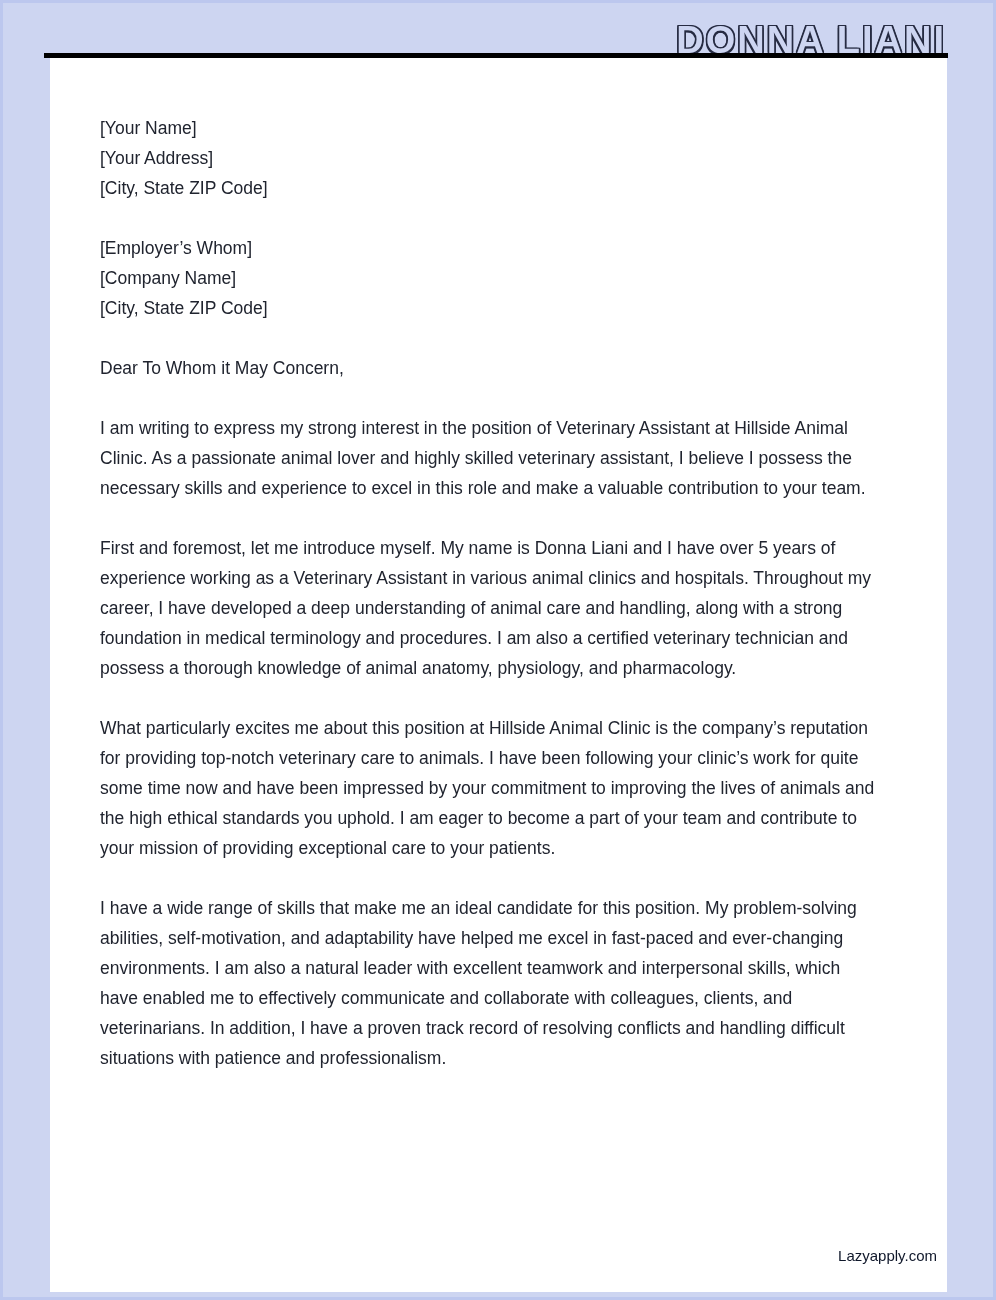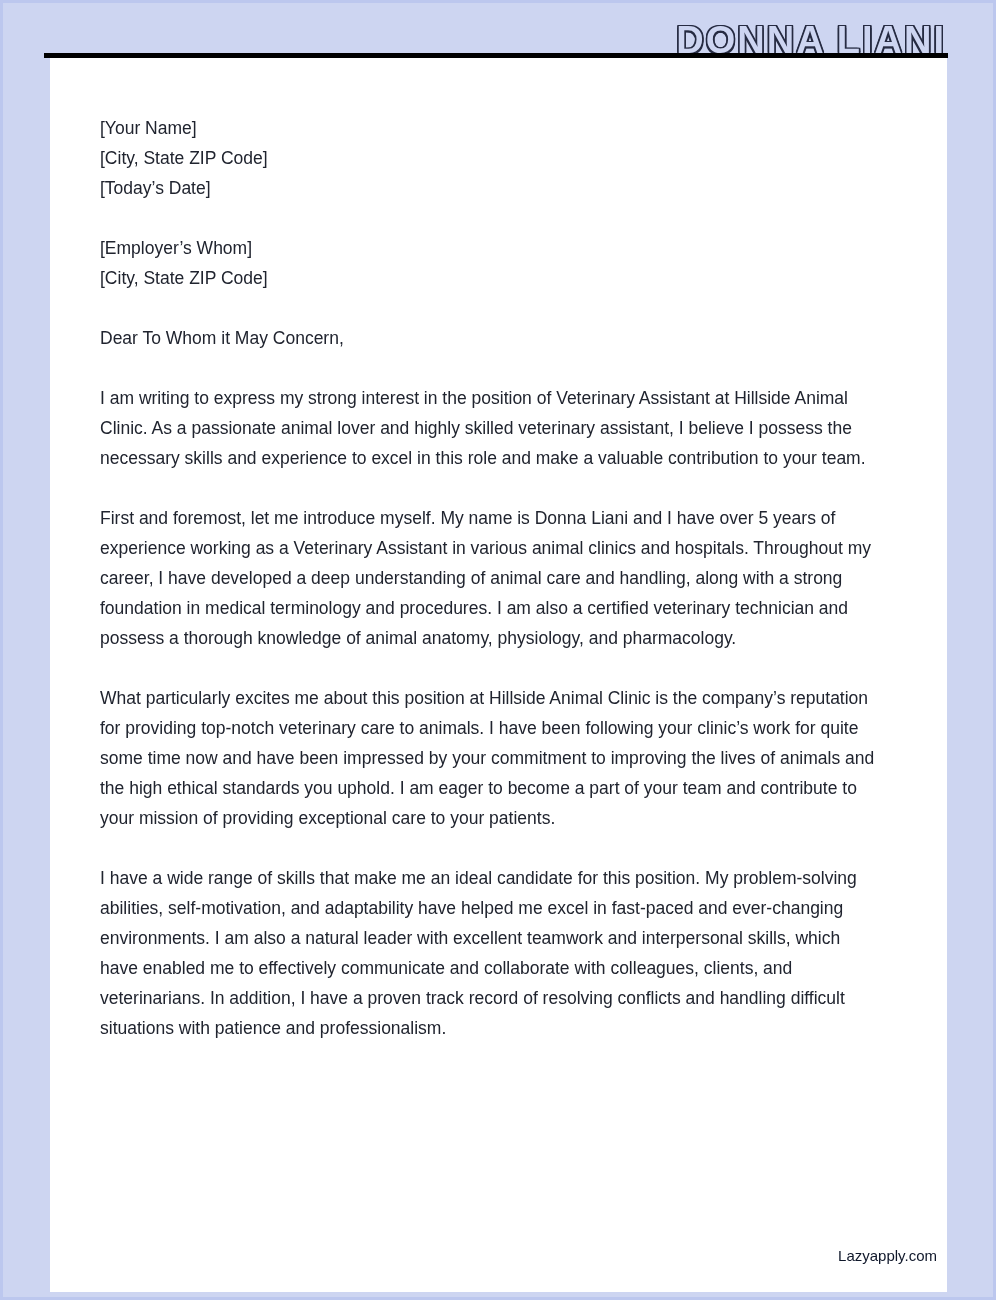--- a/index.html
+++ b/index.html
@@ -91,26 +91,27 @@
   <div class="brand">DONNA LIANI</div>
 </div>
 
 <div class="rule"></div>
 
 <div class="page">
   <div class="letter">
 
     <div class="block">
       <div>[Your Name]</div>
+      <div>[Your Address]</div>
       <div>[City, State ZIP Code]</div>
-      <div>[Today’s Date]</div>
     </div>
 
     <div class="block">
       <div>[Employer’s Whom]</div>
+      <div>[Company Name]</div>
       <div>[City, State ZIP Code]</div>
     </div>
 
     <p>Dear To Whom it May Concern,</p>
 
     <p>I am writing to express my strong interest in the position of Veterinary Assistant at Hillside Animal Clinic. As a passionate animal lover and highly skilled veterinary assistant, I believe I possess the necessary skills and experience to excel in this role and make a valuable contribution to your team.</p>
     <p>First and foremost, let me introduce myself. My name is Donna Liani and I have over 5 years of experience working as a Veterinary Assistant in various animal clinics and hospitals. Throughout my career, I have developed a deep understanding of animal care and handling, along with a strong foundation in medical terminology and procedures. I am also a certified veterinary technician and possess a thorough knowledge of animal anatomy, physiology, and pharmacology.</p>
     <p>What particularly excites me about this position at Hillside Animal Clinic is the company’s reputation for providing top-notch veterinary care to animals. I have been following your clinic’s work for quite some time now and have been impressed by your commitment to improving the lives of animals and the high ethical standards you uphold. I am eager to become a part of your team and contribute to your mission of providing exceptional care to your patients.</p>
     <p>I have a wide range of skills that make me an ideal candidate for this position. My problem-solving abilities, self-motivation, and adaptability have helped me excel in fast-paced and ever-changing environments. I am also a natural leader with excellent teamwork and interpersonal skills, which have enabled me to effectively communicate and collaborate with colleagues, clients, and veterinarians. In addition, I have a proven track record of resolving conflicts and handling difficult situations with patience and professionalism.</p>
 

